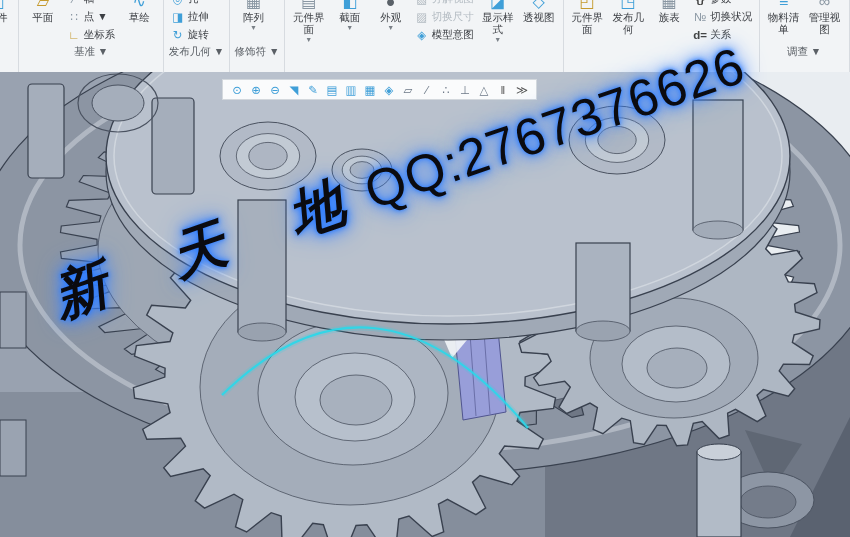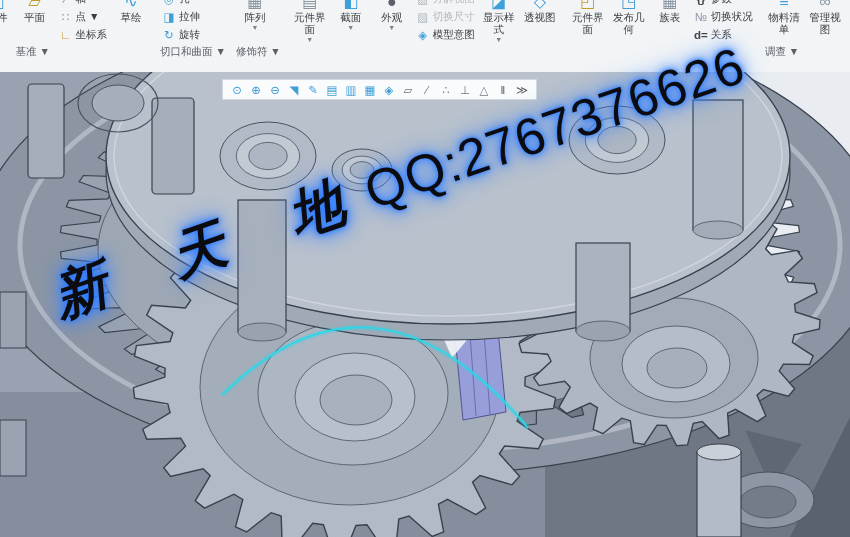--- a/index.html
+++ b/index.html
@@ -4,21 +4,21 @@
 <style>
   html,body{margin:0;padding:0;background:#fff;}
   .stage{position:relative;width:850px;height:537px;overflow:hidden;
          font-family:"Liberation Sans","DejaVu Sans",sans-serif;background:#fff;}
 
   
   .ribbon{position:absolute;left:0;top:0;width:850px;height:72px;background:#f2f4f6;
           border-bottom:1px solid #c9ced4;display:flex;align-items:stretch;overflow:hidden;}
   .rgroup{display:flex;flex-direction:column;justify-content:flex-start;padding:0 4px;}
   .gcontent{display:flex;align-items:flex-start;gap:3px;height:54px;margin-top:-10px;}
-  .glabel{height:15px;line-height:15px;text-align:left;font-size:10.5px;color:#5b6066;white-space:nowrap;}
+  .glabel{height:15px;line-height:15px;text-align:center;font-size:10.5px;color:#5b6066;white-space:nowrap;}
   .vsep{width:1px;background:#d7dbe0;margin:0 1px;}
   .btn{cursor:default;}
   .btn.big{display:flex;flex-direction:column;align-items:center;min-width:32px;padding:2px 3px 0 3px;}
   .btn.big .ic{font-size:16px;line-height:19px;height:19px;}
   .bl{font-size:10.5px;color:#3c3f44;line-height:12px;text-align:center;max-width:50px;}
   .caret{font-size:7px;color:#7a8087;line-height:9px;}
   .smallcol{display:flex;flex-direction:column;}
   .btn.small{display:flex;align-items:center;gap:3px;height:18px;padding:0 2px;}
   .btn.small .ic{font-size:11.5px;width:14px;text-align:center;}
   .sl{font-size:10.5px;color:#3c3f44;white-space:nowrap;}
@@ -106,21 +106,21 @@
           <div class="btn small">
             <span class="ic blue">◨</span>
             <span class="sl">拉伸</span>
           </div>
           <div class="btn small">
             <span class="ic blue">↻</span>
             <span class="sl">旋转</span>
           </div>
         </div>
       </div>
-      <div class="glabel">切口和曲面 ▼</div>
+      <div class="glabel">发布几何 ▼</div>
     </div>
 
     <div class="vsep"></div>
 
     <div class="rgroup">
       <div class="gcontent">
         <div class="btn big">
           <span class="ic gray">▦</span>
           <span class="bl">阵列</span>
           <span class="caret">▼</span>

